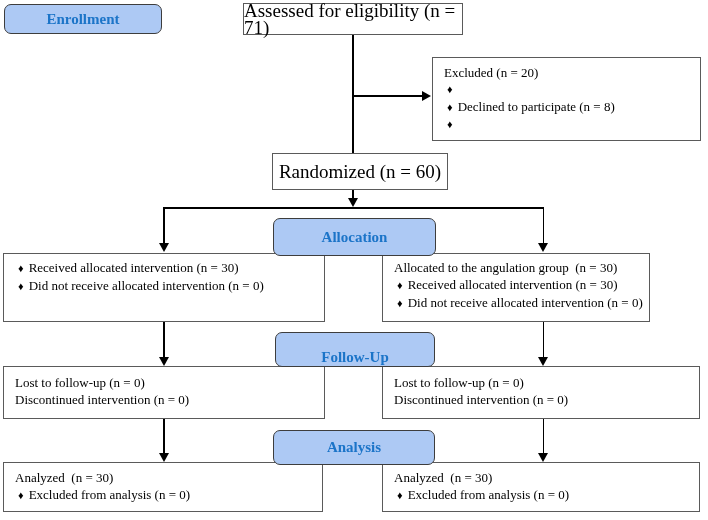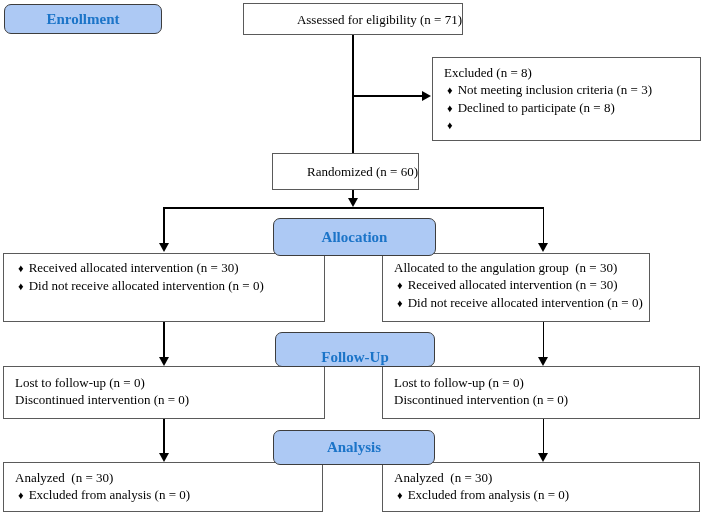--- a/index.html
+++ b/index.html
@@ -16,21 +16,21 @@
   .wbox {
     position: absolute;
     background: #fff;
     border: 1.5px solid var(--box-border, #5a5a5a);
     box-sizing: border-box;
     font-size: 13px;
     line-height: 17px;
     color: var(--text, #000);
     z-index: 2;
   }
-  .wbox.center { display:flex; align-items:center; justify-content:flex-end; font-size:13px; }
+  .wbox.center { display:flex; align-items:center; justify-content:center; font-size:19px; }
   .wbox.pad { padding: 5px 3px 3px 11px; }
   .box-title { white-space: pre-wrap; }
   ul.bullets { list-style:none; margin:0; padding:0 0 0 3px; }
   ul.bullets li { display:flex; align-items:baseline; gap:5px; }
   .bullet-char { font-size: 11px; }
   
   .stage {
     position: absolute;
     background: var(--stage-fill, #adc9f4);
     border: 1.6px solid var(--stage-border, #3d3d3d);
@@ -98,37 +98,36 @@
   <div class="vline" style="left:163px; top:417px; height:37px;"></div>
   <div class="arrow-down" style="left:159px; top:453px;"></div>
   <div class="vline" style="left:542.5px; top:417px; height:37px;"></div>
   <div class="arrow-down" style="left:538px; top:453px;"></div>
 
   <div class="wbox center" style="left:243px; top:3px; width:220px; height:32px;">
     <span class="box-title">Assessed for eligibility (n = 71)</span>
   </div>
 
   <div class="wbox pad" style="left:432px; top:57px; width:269px; height:84px; padding-top:6px;">
-    <div class="box-title">Excluded (n = 8)</div>
+    <div class="box-title">Excluded (n = 20)</div>
     <ul class="bullets">
       <li>
         <span class="bullet-char">♦</span>
-        <span>Not meeting inclusion criteria (n = 3)</span>
       </li>
       <li>
         <span class="bullet-char">♦</span>
         <span>Declined to participate (n = 8)</span>
       </li>
       <li>
         <span class="bullet-char">♦</span>
       </li>
     </ul>
   </div>
 
-  <div class="wbox center" style="left:272px; top:153px; width:147px; height:37px;">
+  <div class="wbox center" style="left:272px; top:153px; width:176px; height:37px;">
     <span class="box-title">Randomized (n = 60)</span>
   </div>
 
   <div class="wbox pad" style="left:3px; top:253px; width:322px; height:69px;">
     <ul class="bullets">
       <li>
         <span class="bullet-char">♦</span>
         <span>Received allocated intervention (n = 30)</span>
       </li>
       <li>

